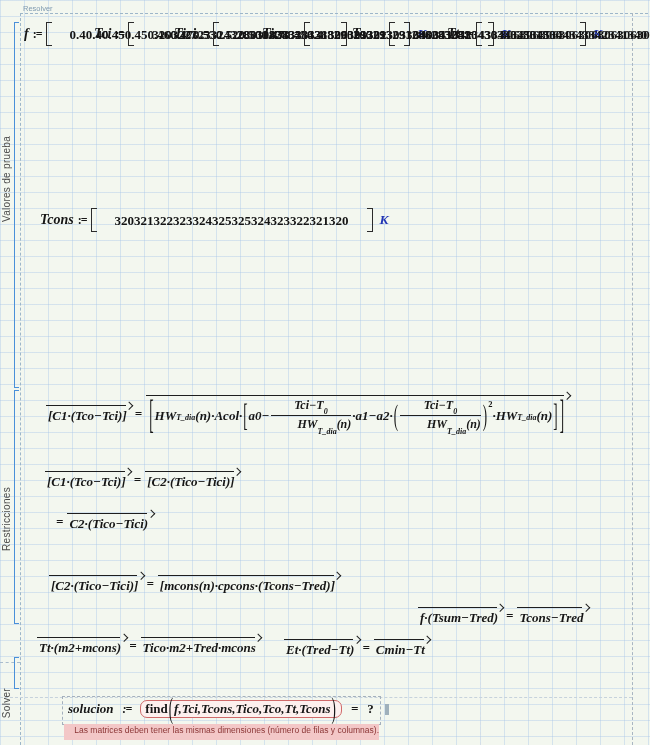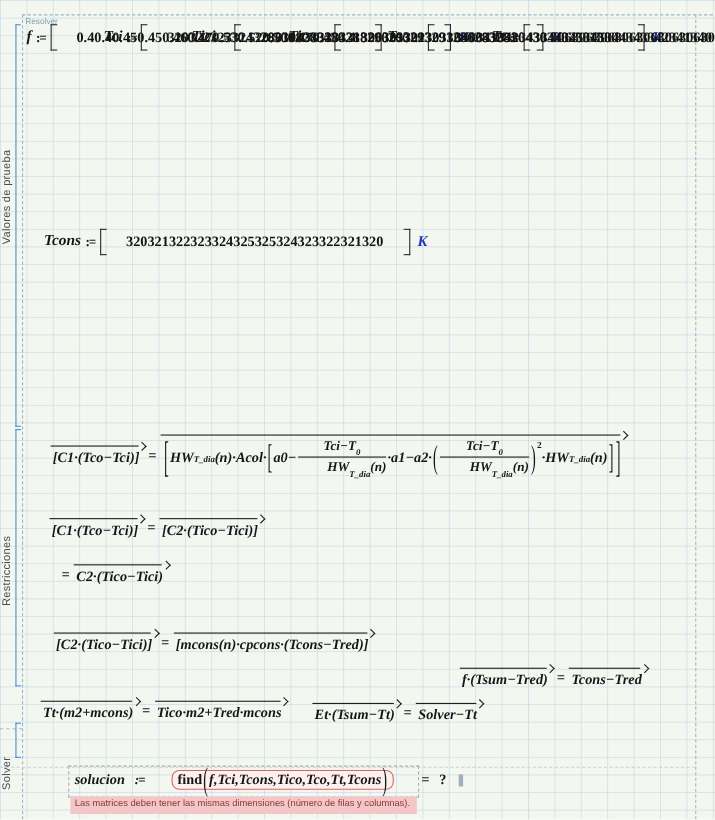--- a/index.html
+++ b/index.html
@@ -15,21 +15,21 @@
     color:#161616;
   }
   
   .line{position:absolute;}
   .solve-top{left:20px;top:13px;width:628px;border-top:1px dashed #9db6c9;}
   .solve-left{left:20px;top:13px;height:732px;border-left:1px dashed #9db6c9;}
   .solve-right{left:632px;top:13px;height:732px;border-left:1px dashed #a9b6c2;}
   .page-margin{left:480px;top:0;height:745px;border-left:1px dashed #d4dee8;}
   .divider-short{left:0;top:662px;width:20px;border-top:1px dashed #a9bccd;}
   .divider-long{left:0;top:697px;width:632px;border-top:1px dashed #c6d2dc;}
-  .block-tab{position:absolute;left:23px;top:15px;font:7.5px "Liberation Sans",sans-serif;color:#7f9ab0;}
+  .block-tab{position:absolute;left:23px;top:4px;font:7.5px "Liberation Sans",sans-serif;color:#7f9ab0;}
   
   .gutter-label{
     position:absolute;left:1px;
     writing-mode:vertical-rl;transform:rotate(180deg);
     font:10px "Liberation Sans",sans-serif;color:#4a4a4a;letter-spacing:.3px;
   }
   .sec-bracket{position:absolute;left:14px;width:4px;border:1.6px solid #4a90d9;border-right:none;}
   
   .vgroup{position:absolute;display:flex;align-items:center;gap:4px;white-space:nowrap;}
   .vname{font-style:italic;font-weight:700;font-size:14px;}
@@ -56,26 +56,26 @@
   .sup{font-size:8.5px;position:relative;top:-12px;font-style:normal;}
   .bb{display:inline-block;font-style:normal;font-weight:400;margin:0 1px;}
   .bb2{transform:scaleY(2.4);}
   .bb3{transform:scaleY(3.0);}
   .pp{transform:scaleY(2.3);}
   .upright{font-style:normal;}
   
   .sel-box{position:absolute;left:62px;top:696px;width:317px;height:27px;border:1px dashed #a4b0bd;}
   .solver-eq{left:68px;top:700px;gap:9px;}
   .find-box{display:inline-flex;align-items:center;border:1.5px solid #d06a6a;border-radius:7px;
-    background:#fdf0ee;padding:0 4px;margin:0 16px;}
+    background:#fdf0ee;padding:0 4px;margin:0 0;}
   .find-fn{font-style:normal;font-weight:700;}
   .cursor{display:inline-block;width:4px;height:11px;background:#9fb0bb;margin-left:2px;}
   .error-bar{position:absolute;left:64px;top:724px;width:315px;height:16px;background:#f3c7c7;
     font:8.5px "Liberation Sans",sans-serif;color:#8b3636;line-height:13px;padding-left:4px;
-    box-sizing:border-box;white-space:nowrap;overflow:hidden;}
+    box-sizing:border-box;white-space:nowrap;overflow:hidden;text-align:right;}
 </style>
 </head>
 <body>
 
 <div class="canvas">
 
   <div class="line solve-top"></div>
   <div class="line solve-left"></div>
   <div class="line solve-right"></div>
   <div class="line page-margin"></div>
@@ -212,25 +212,25 @@
         <span>Tt·(m2+mcons)</span>
       </span>
     <span>=</span>
     <span class="vec">
         <span>Tico·m2+Tred·mcons</span>
       </span>
   </div>
 
   <div class="eq" style="left:284px;top:638px">
     <span class="vec">
-        <span>Et·(Tsum−Tt)</span>
-      </span>
-    <span>=</span>
-    <span class="vec">
-        <span>Solver−Tt</span>
+        <span>Et·(Tred−Tt)</span>
+      </span>
+    <span>=</span>
+    <span class="vec">
+        <span>Cmin−Tt</span>
       </span>
   </div>
 
   <div class="sel-box"></div>
   <div class="eq solver-eq">
     <span>solucion</span>
     <span class="assign">:=</span>
     <span class="find-box">
       <span class="find-fn">find</span>
       <span class="bb pp">(</span>

